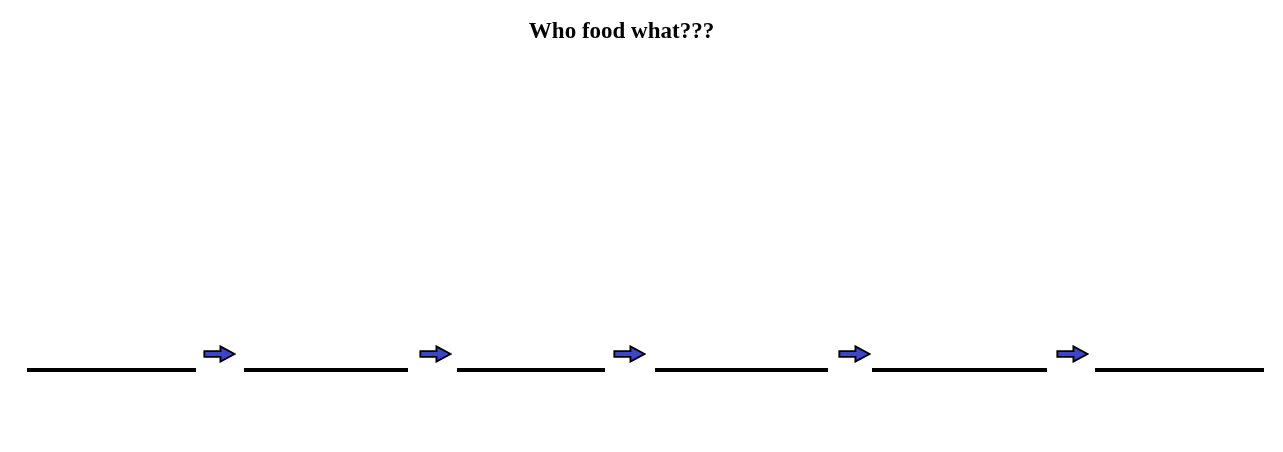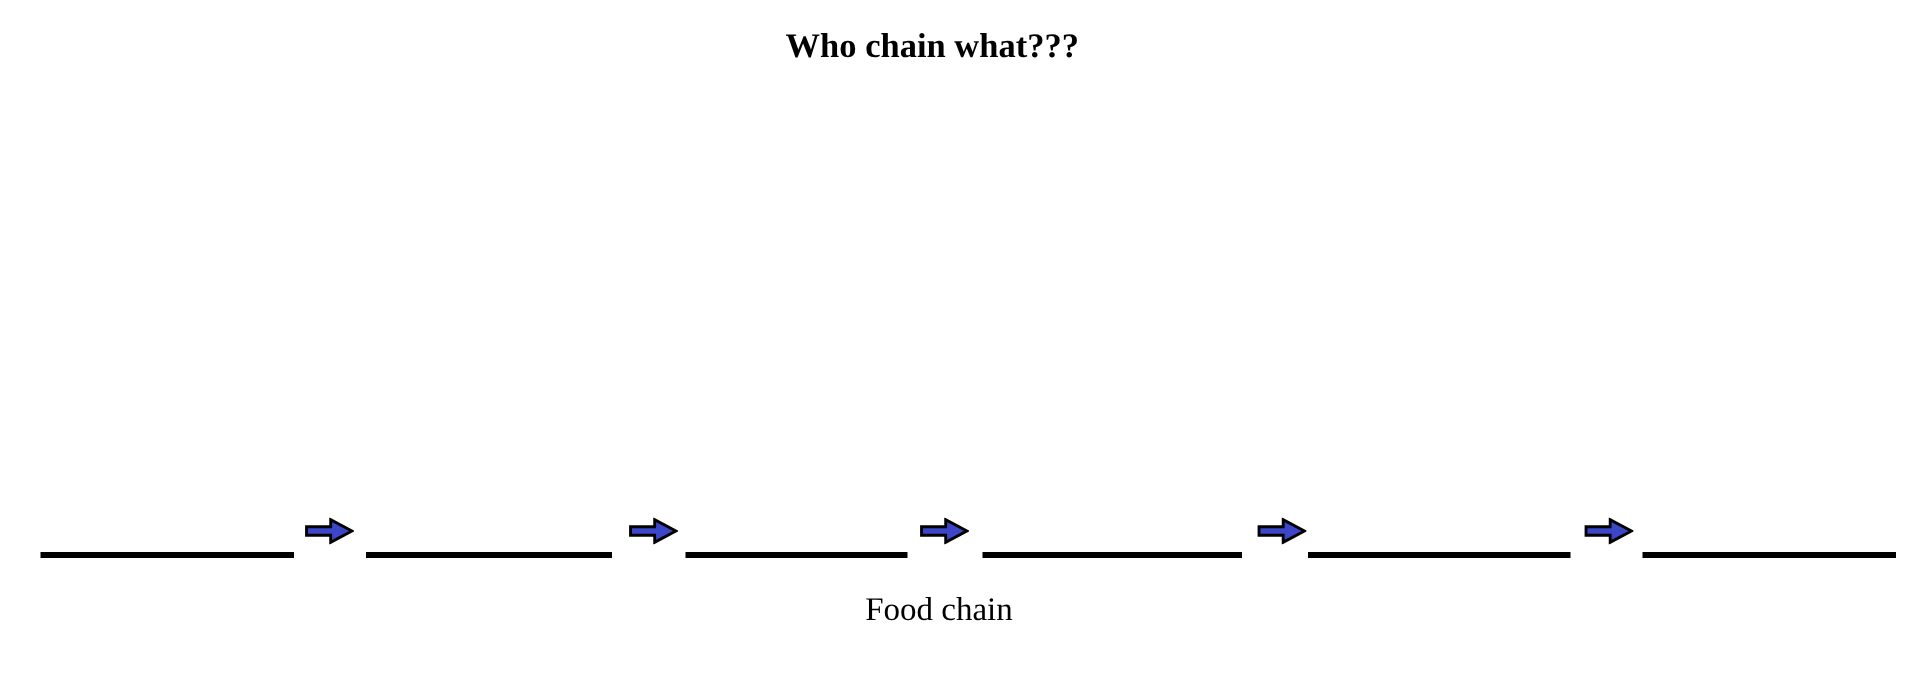--- a/index.html
+++ b/index.html
@@ -69,21 +69,21 @@
     font-size: 22px;
     line-height: 30px;
   }
 </style>
 </head>
 <body>
 
 <div class="page">
 
   <div class="header">
-    <h1 class="title">Who chain what???</h1>
+    <h1 class="title">Who food what???</h1>
   </div>
 
   <div class="chain-row">
 
     <div class="blank blank-1"></div>
 
     <span class="arrow arrow-1">
       <svg viewBox="0 0 34 19" xmlns="http://www.w3.org/2000/svg">
         <path d="M1 6.5 H18 V1.5 L33 9.5 L18 17.5 V12.5 H1 Z" stroke="#000000" stroke-width="2" stroke-linejoin="miter" fill="#3c46c8"></path>
       </svg>
@@ -118,15 +118,14 @@
     <span class="arrow arrow-5">
       <svg viewBox="0 0 34 19" xmlns="http://www.w3.org/2000/svg">
         <path d="M1 6.5 H18 V1.5 L33 9.5 L18 17.5 V12.5 H1 Z" stroke="#000000" stroke-width="2" stroke-linejoin="miter" fill="#3c46c8"></path>
       </svg>
     </span>
 
     <div class="blank blank-6"></div>
 
   </div>
 
-  <div class="caption">Food chain</div>
 
 </div>
 
 </body></html>

